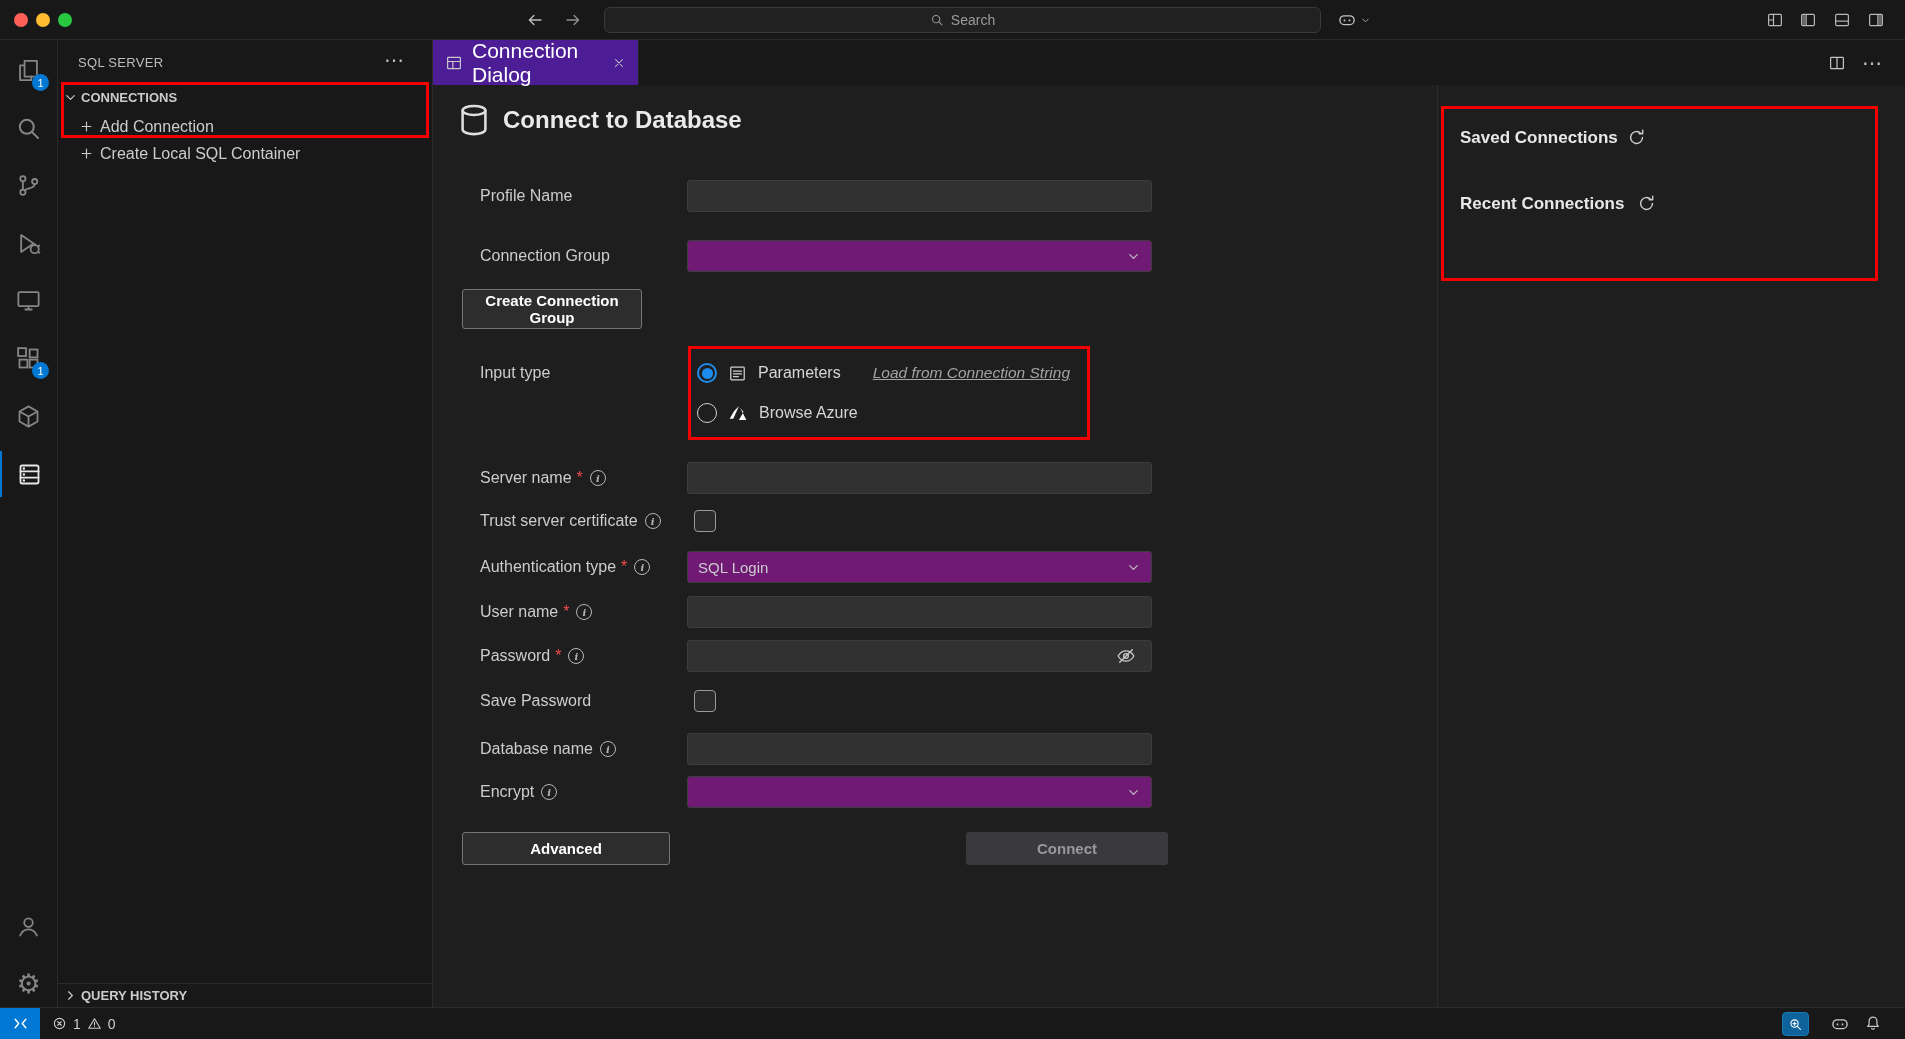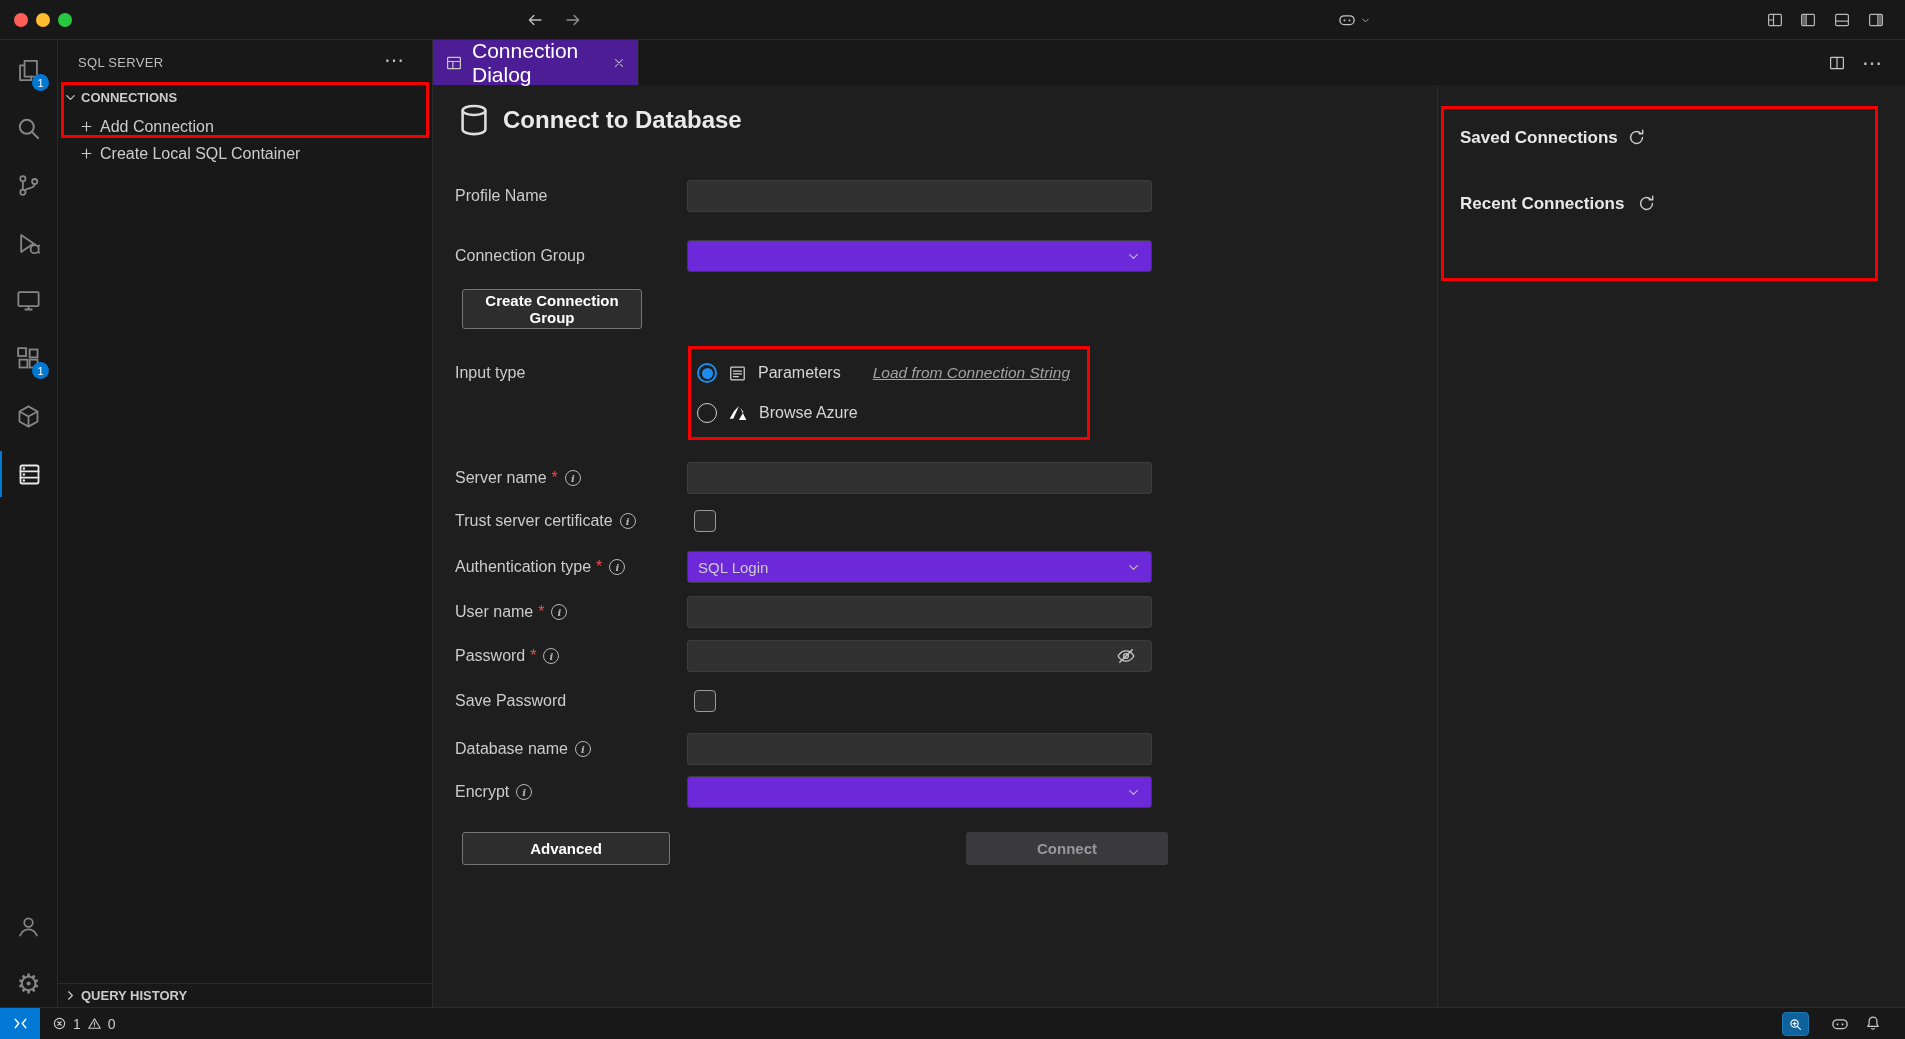--- a/index.html
+++ b/index.html
@@ -35,26 +35,26 @@
 
   
   .editor-bg { position:absolute; left:433px; top:40px; right:0; bottom:32px; background:#1e1e1e; }
   .tabbar { position:absolute; left:433px; top:40px; right:0; height:45px; background:#181818; }
   .tab { position:absolute; left:433px; top:40px; width:206px; height:45px; background:#4c1d95; display:flex; align-items:center; gap:9px; padding:0 12px; color:#ffffff; font-size:21px; border-right:1px solid #252525; }
   .editor-actions { position:absolute; top:40px; height:45px; display:flex; align-items:center; gap:16px; color:#c5c5c5; }
   .divider-v { position:absolute; left:1437px; top:85px; bottom:32px; width:1px; background:#2b2b2b; }
 
   
   .dlg-title { position:absolute; left:503px; top:106px; font-size:24px; font-weight:600; color:#eaeaea; }
-  .form-label { position:absolute; left:455px; height:32px; display:flex; align-items:center; gap:7px; font-size:16px; color:#cccccc;text-align:center; }
+  .form-label { position:absolute; left:480px; height:32px; display:flex; align-items:center; gap:7px; font-size:16px; color:#cccccc;text-align:center; }
   .req { color:#f14c4c; font-size:16px; margin-left:-2px; }
   .info-icon { width:16px; height:16px; border:1.4px solid #b5b5b5; border-radius:50%; display:inline-flex; align-items:center; justify-content:center; }
   .info-icon::before { content:"i"; font:italic 700 10px "DejaVu Serif", serif; color:#b5b5b5; }
   .text-input { position:absolute; left:687px; width:465px; height:32px; background:#313131; border:1px solid #3d3d3d; border-radius:3px; color:#cccccc; font-size:15px; padding:0 10px; font-family:"Liberation Sans", sans-serif; }
-  .dropdown { position:absolute; left:687px; width:465px; height:32px; background:#6d28d9; border:1px solid #3d3d3d; border-radius:3px; display:flex; align-items:center; padding:0 28px 0 10px; color:#cccccc; font-size:15px; }
+  .dropdown { position:absolute; left:687px; width:465px; height:32px; background:#701a75; border:1px solid #3d3d3d; border-radius:3px; display:flex; align-items:center; padding:0 28px 0 10px; color:#cccccc; font-size:15px; }
   .dd-chev { position:absolute; right:10px; top:8px; color:#c5c5c5; }
   .checkbox { position:absolute; left:694px; width:22px; height:22px; background:#2a2a2a; border:1px solid #9a9a9a; border-radius:4px; }
   .radio-row { position:absolute; left:697px; height:32px; display:flex; align-items:center; gap:11px; font-size:16px; color:#d6d6d6; }
   .radio { width:20px; height:20px; border-radius:50%; flex:0 0 auto; }
   .radio.off { border:1.6px solid #d2d2d2; }
   .radio.on { border:2.5px solid #1d8ced; position:relative; }
   .radio.on::after { content:""; position:absolute; inset:2.5px; border-radius:50%; background:#1d8ced; }
   .link { color:#a3a3a3; text-decoration:underline; font-size:15.5px; margin-left:21px;font-style:italic; }
   .btn { display:flex; align-items:center; justify-content:center; font-family:"Liberation Sans", sans-serif; font-size:15px; font-weight:700; border-radius:3px; }
   .btn.secondary { background:#2d2d2d; border:1px solid #757575; color:#ffffff; }
@@ -288,20 +288,28 @@
         <svg width="18" height="18">
           <use href="#i-arrow-left"></use>
         </svg>
       </span>
     <span class="navbtn" style="left:561px;color:#8f8f8f">
         <svg width="18" height="18">
           <use href="#i-arrow-right"></use>
         </svg>
       </span>
 
+    <div class="searchbox">
+      <span class="icon">
+          <svg width="14" height="14">
+            <use href="#i-search"></use>
+          </svg>
+        </span>
+      <span>Search</span>
+    </div>
 
     <span class="copilot-btn">
       <span class="icon">
           <svg width="20" height="20">
             <use href="#i-copilot"></use>
           </svg>
         </span>
       <span class="icon">
           <svg width="11" height="11">
             <use href="#i-chev-down"></use>

